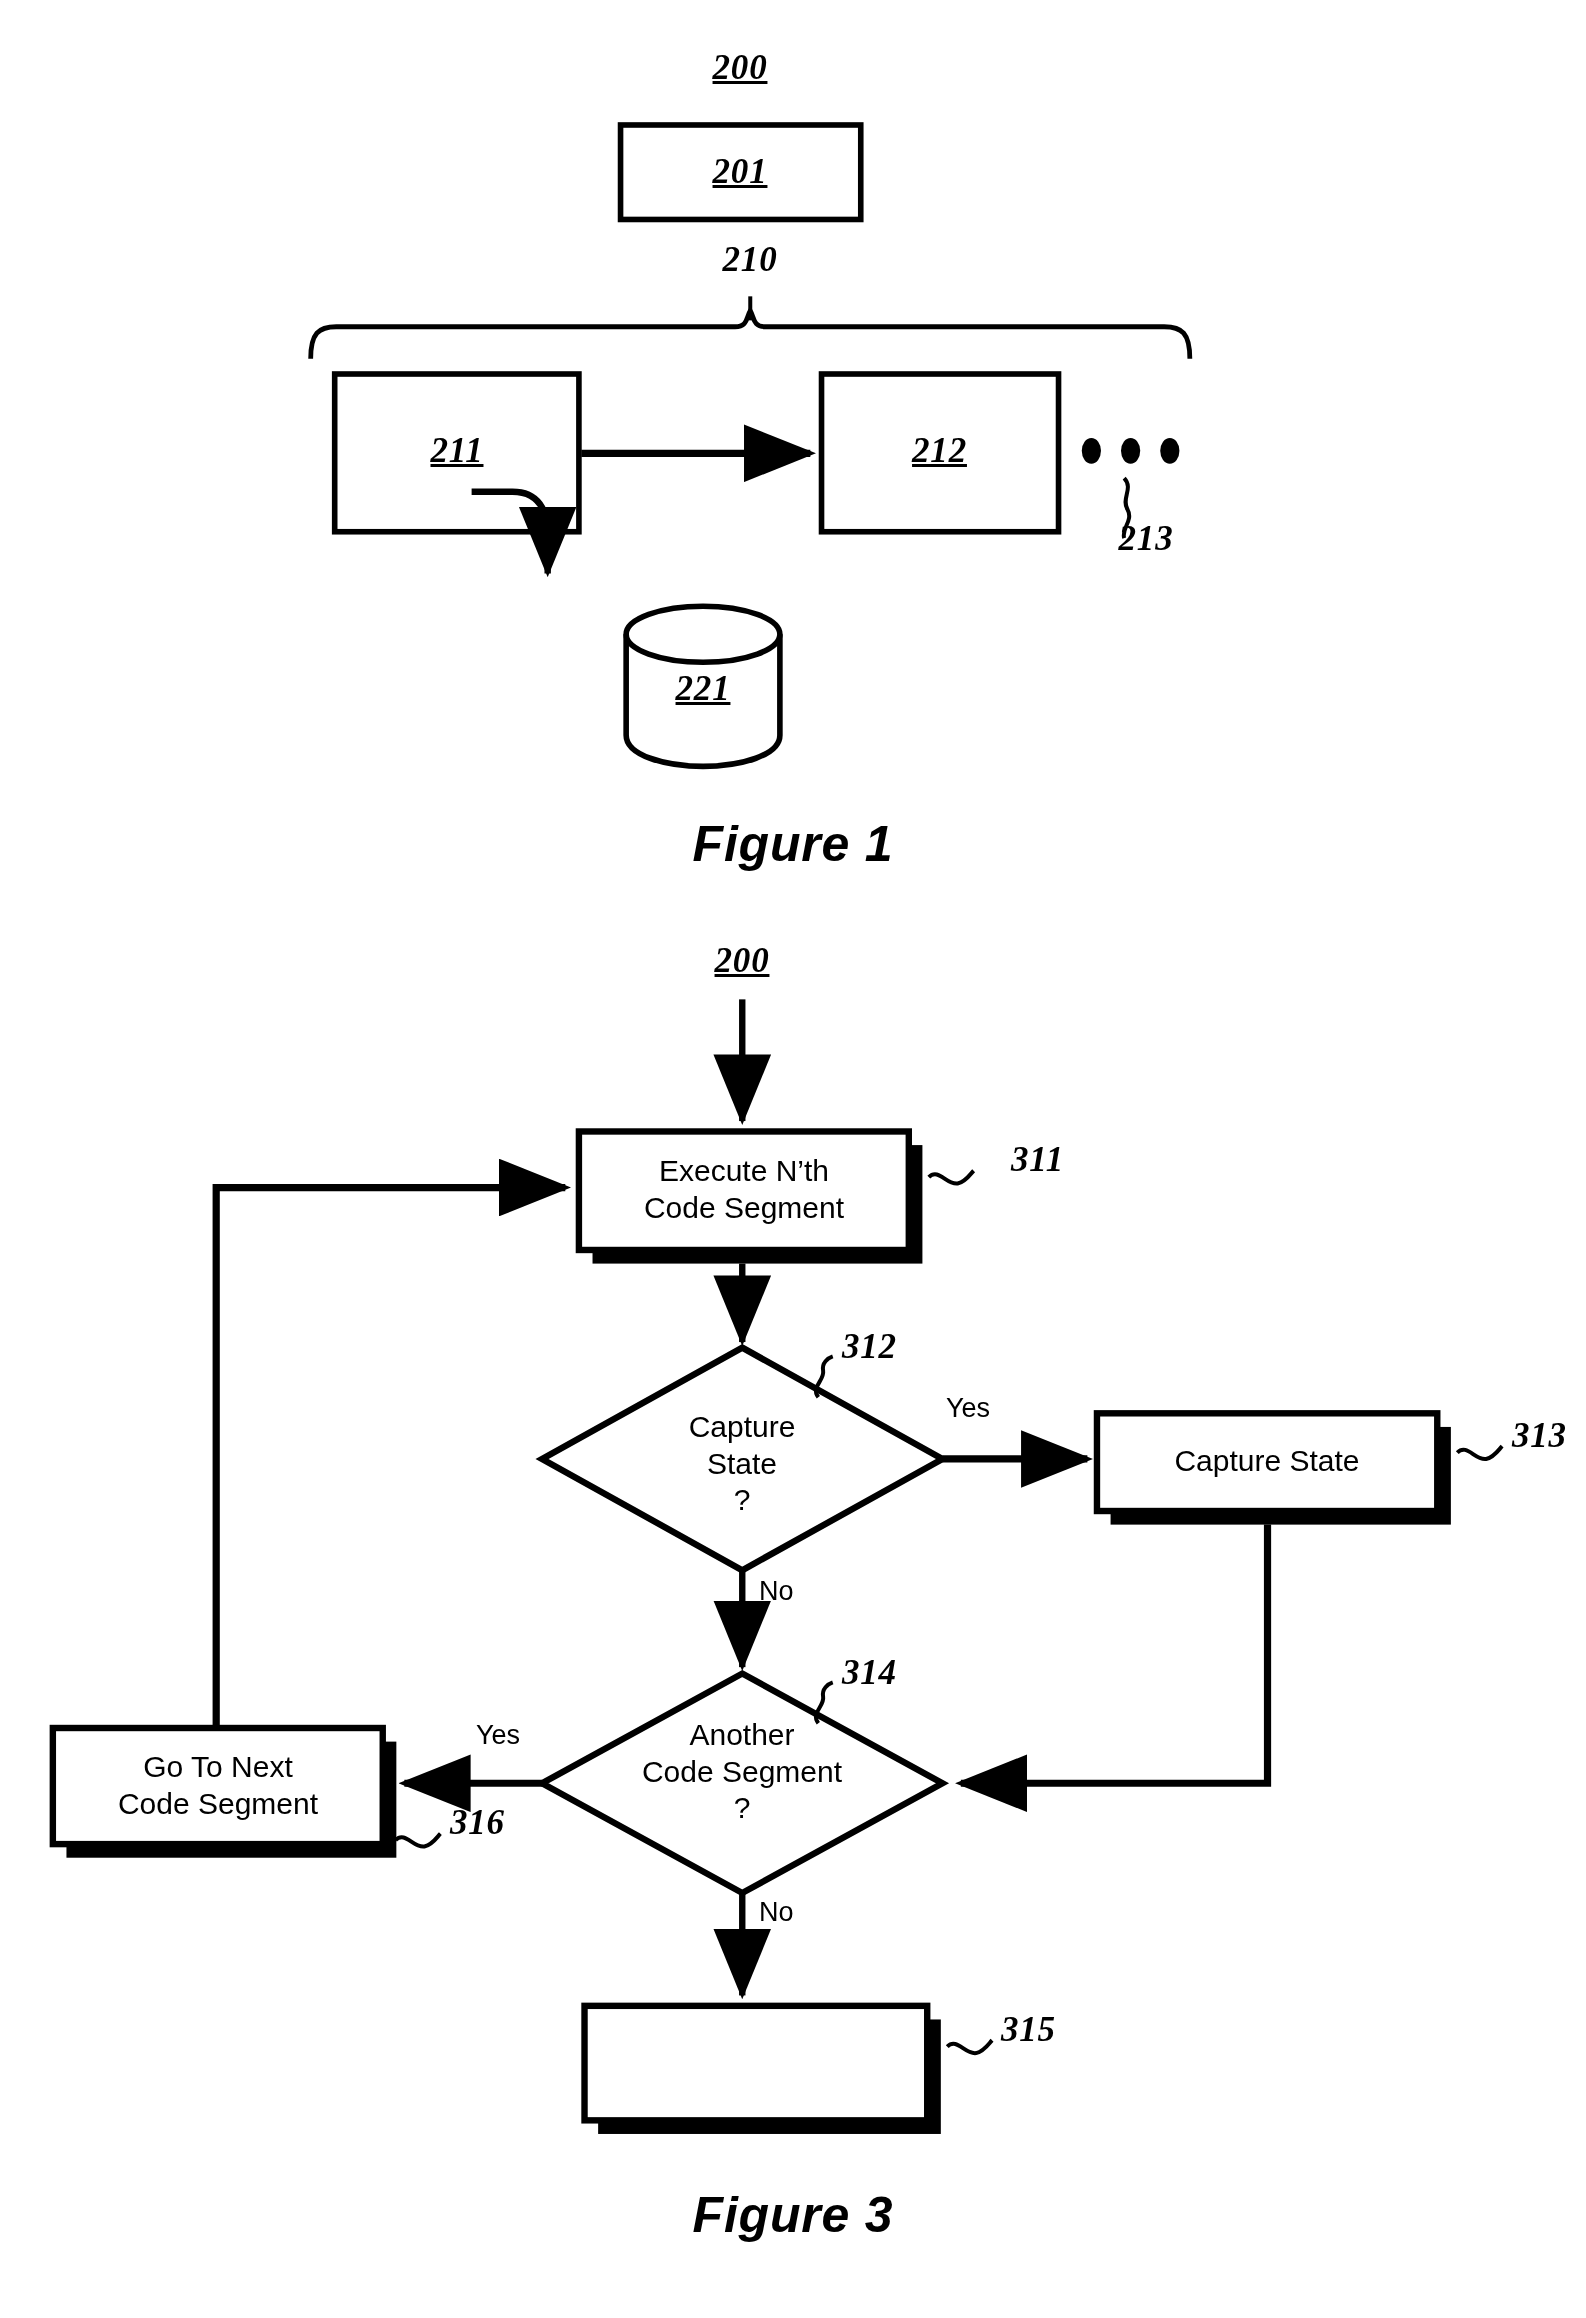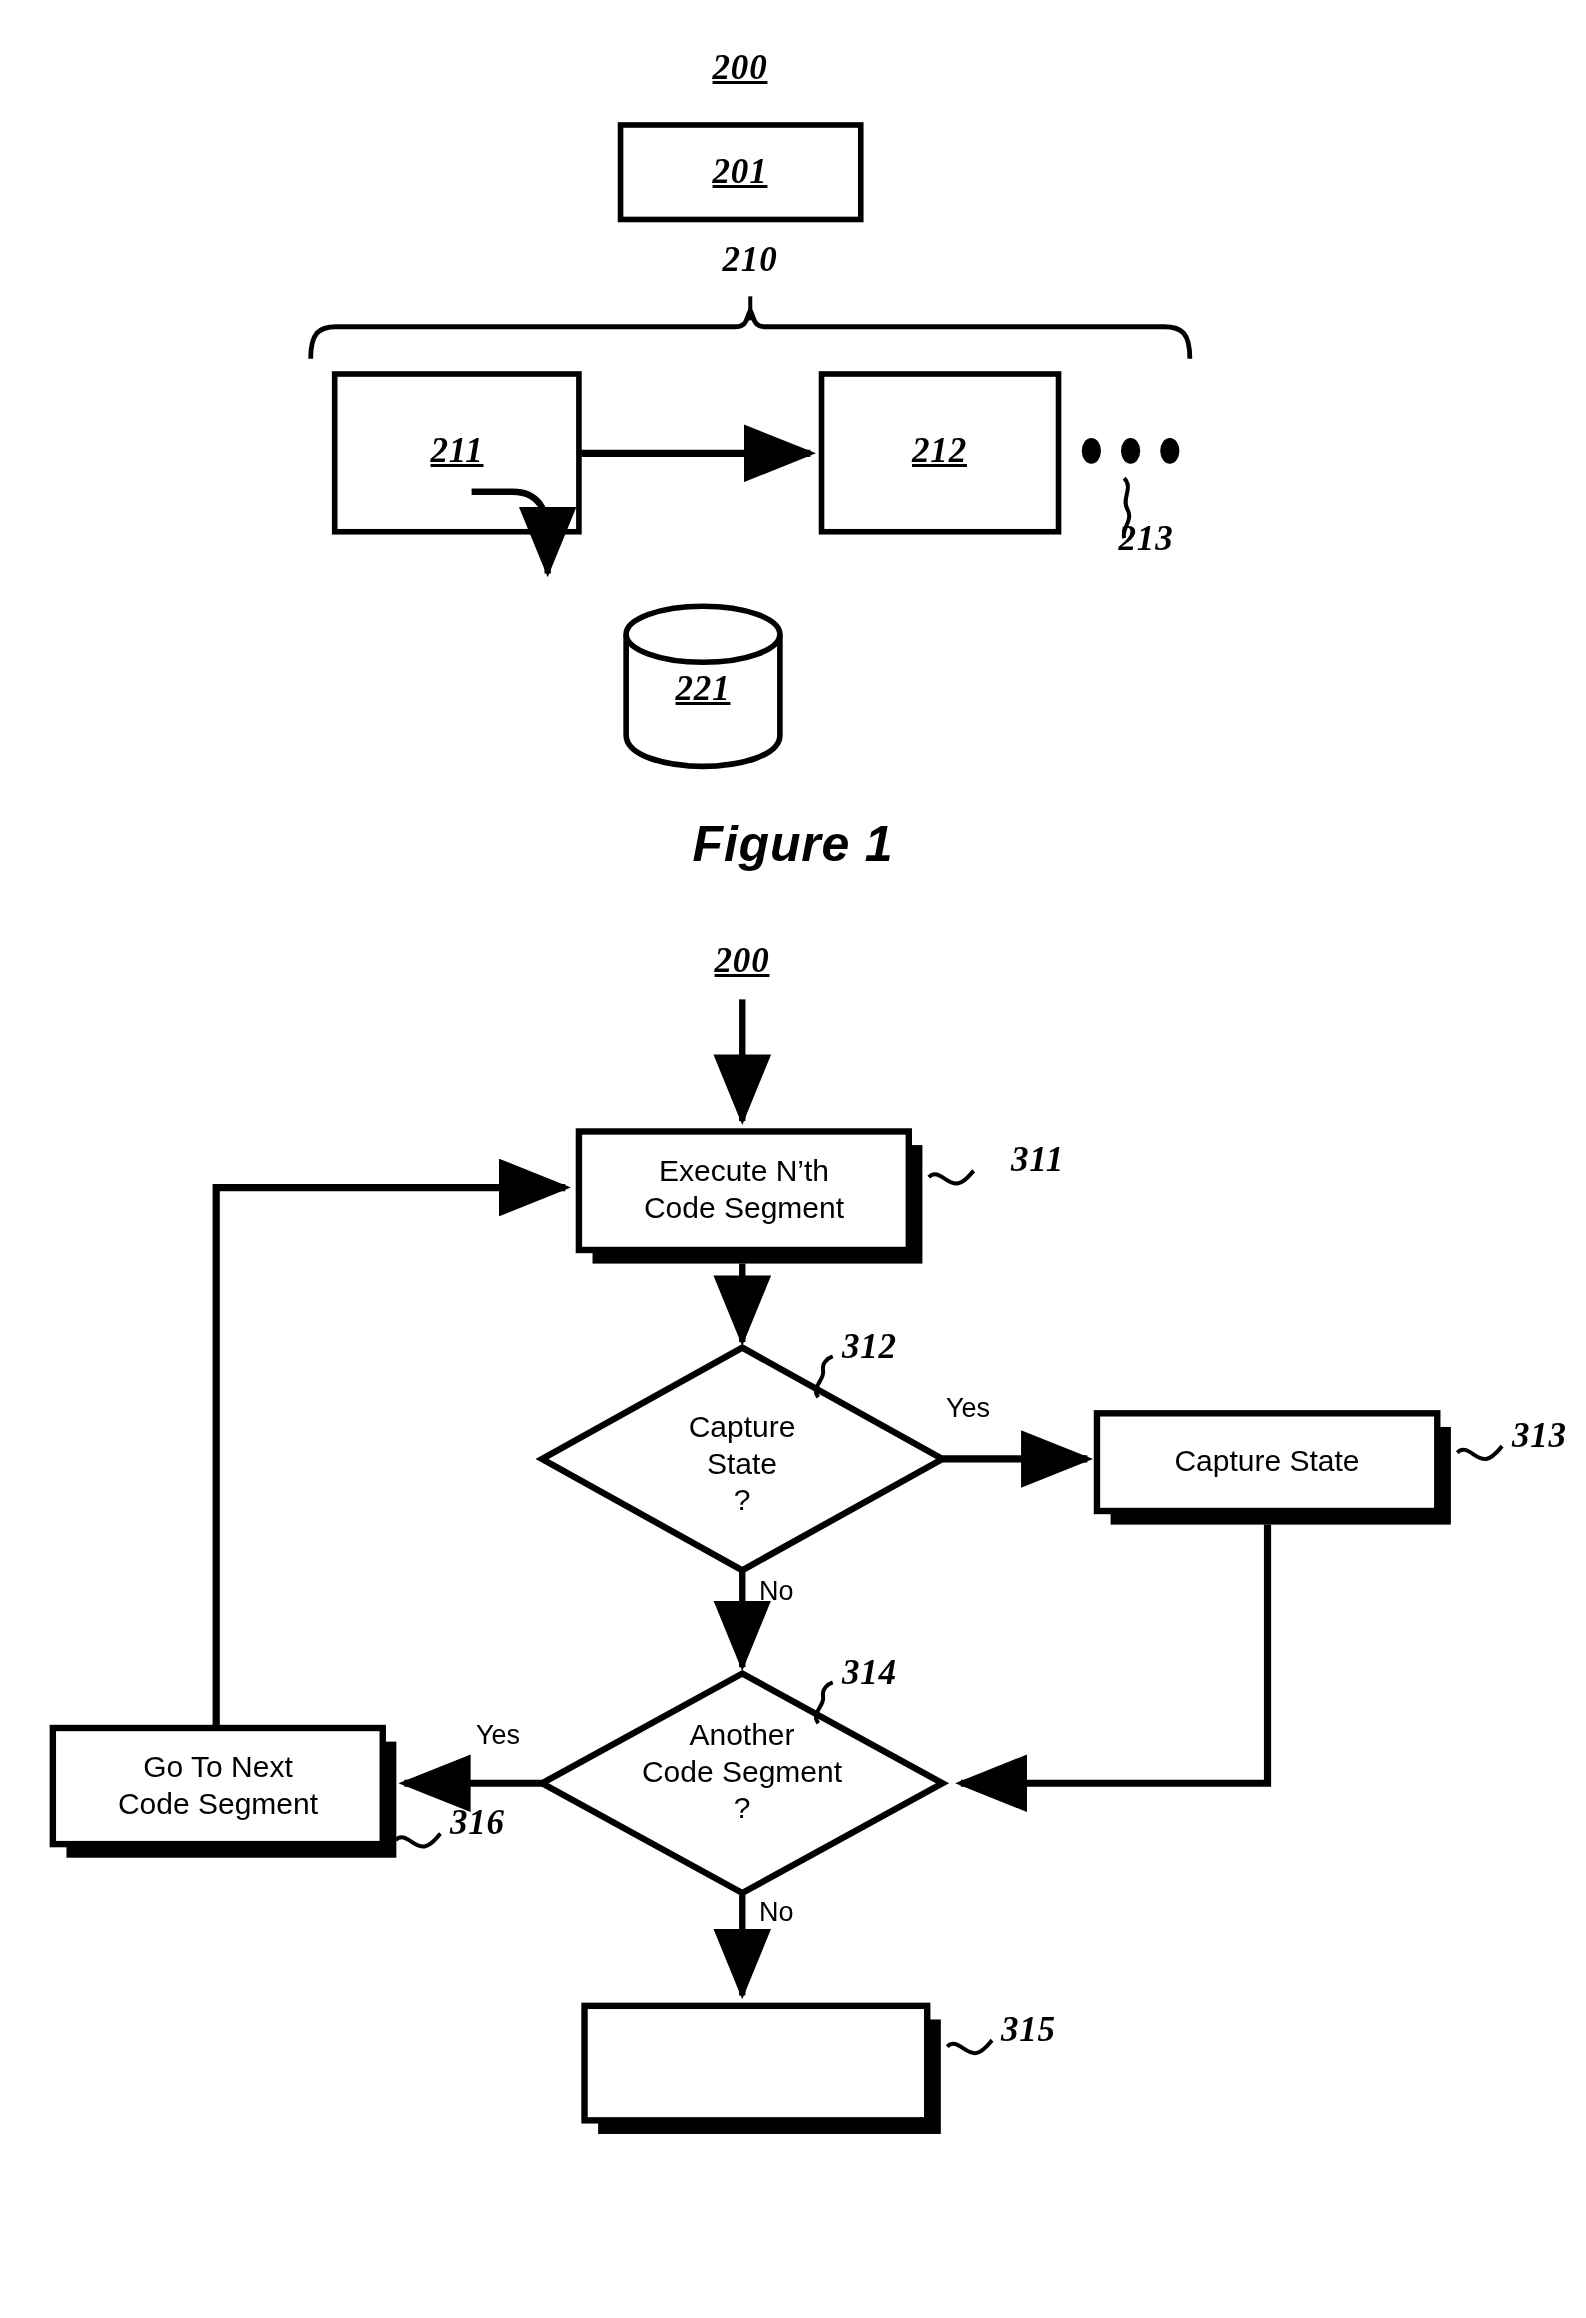--- a/index.html
+++ b/index.html
@@ -229,15 +229,18 @@
   <div class="abs" style="left:450px; top:1803px;">
     <span class="ref-num">316</span>
   </div>
 
   <div class="abs edge-label nowrap" style="left:759px; top:1897px;">No</div>
 
   <div class="abs" style="left:1001px; top:2010px;">
     <span class="ref-num">315</span>
   </div>
 
+  <div class="abs txtcenter" style="left:553px; top:2186px; width:480px;">
+    <span class="fig-caption">Figure 3</span>
+  </div>
 
 </div>
 
 
 </body></html>

